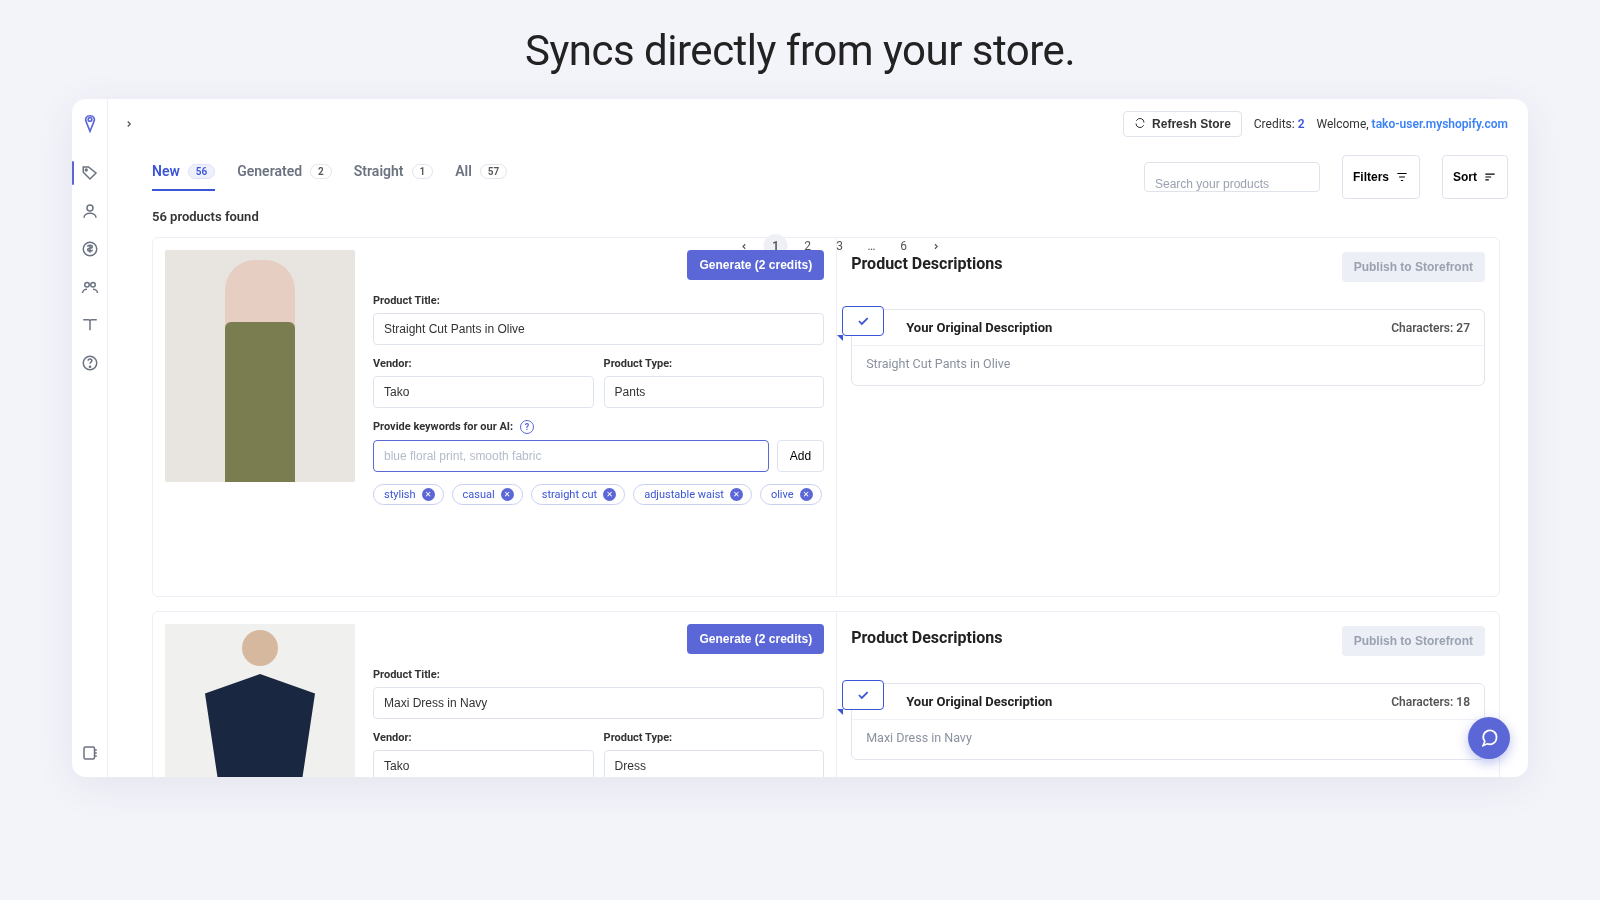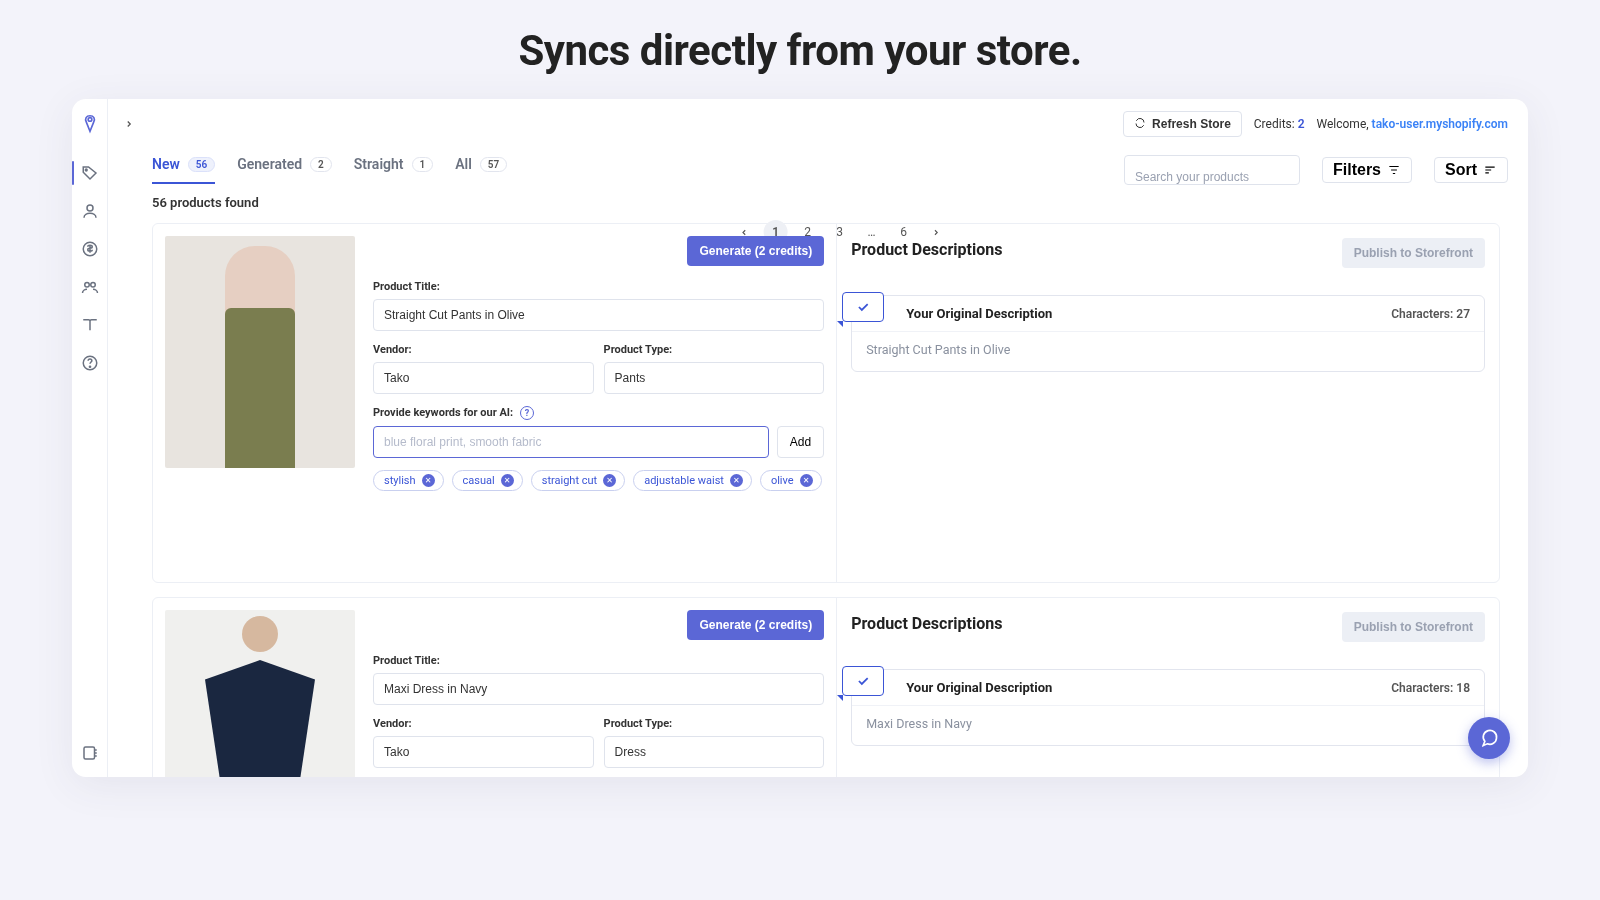--- a/index.html
+++ b/index.html
@@ -1,17 +1,17 @@
 <!DOCTYPE html>
 <html><head>
 <meta charset="utf-8">
 <style>
 * { box-sizing: border-box; margin: 0; padding: 0; }
 body { font-family: -apple-system, BlinkMacSystemFont, "Segoe UI", Roboto, Helvetica, Arial, sans-serif; background: #f3f3fa; width: 1600px; height: 900px; overflow: hidden; color: #222; }
-.hero-title { text-align: center; font-size: 42px; font-weight: 700; padding: 26px 0 24px; letter-spacing: -0.5px; }
+.hero-title { text-align: center; font-size: 42px; font-weight: 400; padding: 26px 0 24px; letter-spacing: -0.5px; }
 .app-window { margin: 0 72px; background: #fff; border-radius: 14px; box-shadow: 0 8px 40px rgba(60,60,90,0.08); height: 678px; display: flex; overflow: hidden; position: relative; }
 .sidebar { width: 36px; border-right: 1px solid #eceff5; display: flex; flex-direction: column; align-items: center; padding-top: 14px; position: relative; }
 .sidebar-logo { width: 22px; height: 22px; margin-bottom: 28px; }
 .sidebar-icons { display: flex; flex-direction: column; gap: 18px; align-items: center; }
 .sidebar-icon { width: 20px; height: 20px; display: flex; align-items: center; justify-content: center; color: #6b7280; }
 .sidebar-icon.active { position: relative; }
 .sidebar-icon.active::before { content: ""; position: absolute; left: -8px; top: -2px; width: 2px; height: 24px; background: #5b67d6; border-radius: 2px; }
 .sidebar-bottom { position: absolute; bottom: 14px; }
 .main { flex: 1; display: flex; flex-direction: column; overflow: hidden; }
 .topbar { display: flex; align-items: center; padding: 12px 20px 0 12px; gap: 12px; }
@@ -24,21 +24,21 @@
 .welcome-link { color: #3b82f6; font-weight: 600; }
 .tabbar { display: flex; align-items: center; padding: 18px 20px 0 44px; gap: 22px; }
 .tab { display: flex; align-items: center; gap: 8px; font-size: 14px; font-weight: 600; color: #6b7280; cursor: pointer; padding-bottom: 10px; border-bottom: 2px solid transparent; }
 .tab.active { color: #3b55d6; border-bottom-color: #3b55d6; }
 .tab-badge { border: 1px solid #e2e5ee; background: #fff; border-radius: 10px; padding: 1px 7px; font-size: 10px; font-weight: 600; color: #555; }
 .tab.active .tab-badge { background: #eef1fc; border-color: #dbe1fa; color: #3b55d6; }
 .tabbar-spacer { flex: 1; }
 .search-wrap { border: 1px solid #dfe3ec; border-radius: 4px; display: flex; align-items: flex-end; padding: 0 10px; height: 30px; width: 176px; }
 .search-input { border: none; outline: none; font-size: 12px; flex: 1; color: #333; }
 .search-input::placeholder { color: #9aa1b1; }
-.pill-btn { border: 1px solid #dfe3ec; border-radius: 4px; height: 26px; padding: 0 10px; display: flex; align-items: center; gap: 6px; font-size: 16px; font-weight: 600; background: #fff; cursor: pointer; }
+.pill-btn { border: 1px solid #dfe3ec; border-radius: 4px; height: 44px; padding: 0 10px; display: flex; align-items: center; gap: 6px; font-size: 12px; font-weight: 600; background: #fff; cursor: pointer; }
 .subbar { display: flex; align-items: center; padding: 10px 20px 10px 44px; font-size: 13px; color: #333; font-weight: 600; }
 .pagination { margin-left: auto; margin-right: auto; display: flex; align-items: center; gap: 8px; position: absolute; left: 50%; transform: translateX(-40%); }
 .page-btn { width: 24px; height: 24px; border-radius: 50%; display: flex; align-items: center; justify-content: center; font-size: 12px; color: #555; cursor: pointer; }
 .page-btn.current { background: #eef0f5; font-weight: 600; }
 .subbar-wrap { position: relative; height: 38px; }
 .cards { flex: 1; overflow: hidden; padding: 0 28px 0 44px; }
 .card { border: 1px solid #eceff5; border-radius: 6px; display: flex; margin-bottom: 14px; min-height: 360px; }
 .card-left { flex: 1.04; padding: 12px; display: flex; gap: 18px; justify-content: flex-end; }
 .product-img { width: 190px; height: 232px; border-radius: 2px; flex-shrink: 0; display: flex; align-items: center; justify-content: center; overflow: hidden; }
 .img-placeholder-1 { background: linear-gradient(#e8e4df, #e8e4df); position: relative; }

